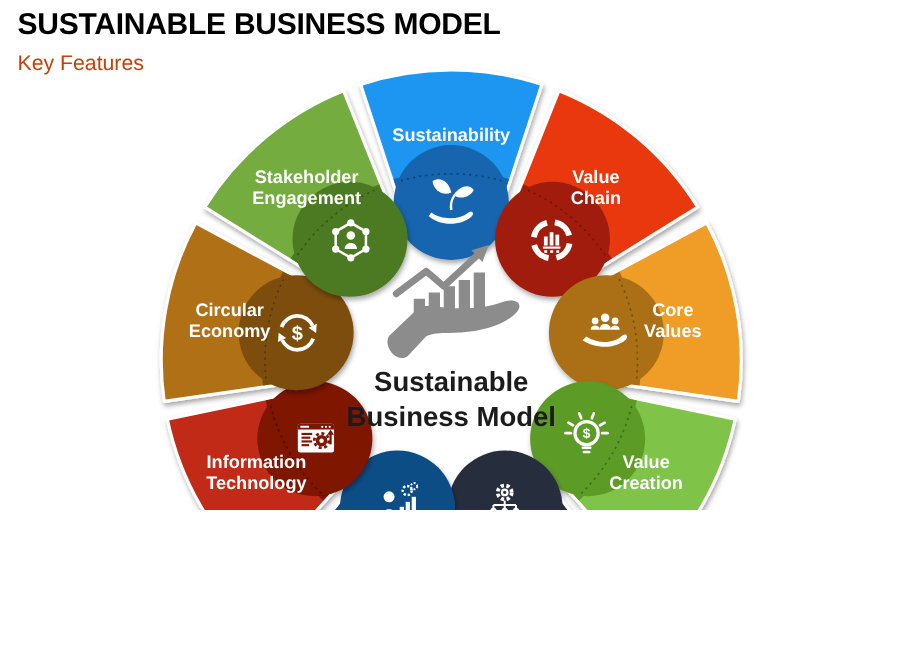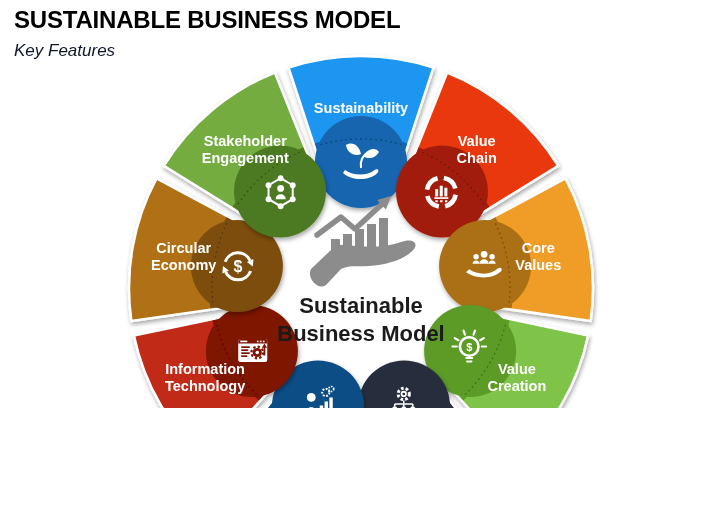--- a/index.html
+++ b/index.html
@@ -1,20 +1,20 @@
 <!DOCTYPE html>
 <html><head>
 <meta charset="utf-8">
 <style>
   html,body{margin:0;padding:0;background:#fff;}
   .slide{position:relative;width:720px;height:408px;background:#ffffff;overflow:hidden;
          font-family:"Liberation Sans", sans-serif;}
   .title{position:absolute;left:14px;top:6px;font-size:24px;font-weight:800;
          color:#000;letter-spacing:-0.2px;white-space:nowrap;}
-  .subtitle{position:absolute;left:14px;top:41px;font-size:17px;font-weight:400;color:#0f172a;font-style:italic;}
+  .subtitle{position:absolute;left:14px;top:41px;font-size:17px;font-weight:400;color:#c2410c;}
   svg{position:absolute;left:0;top:0;}
   text{font-family:"Liberation Sans", sans-serif;}
 </style>
 </head>
 <body>
 
 <div class="slide">
   <div class="title">SUSTAINABLE BUSINESS MODEL</div>
   <div class="subtitle">Key Features</div>
   <svg id="wheel" width="720" height="530" viewBox="0 0 720 530">

